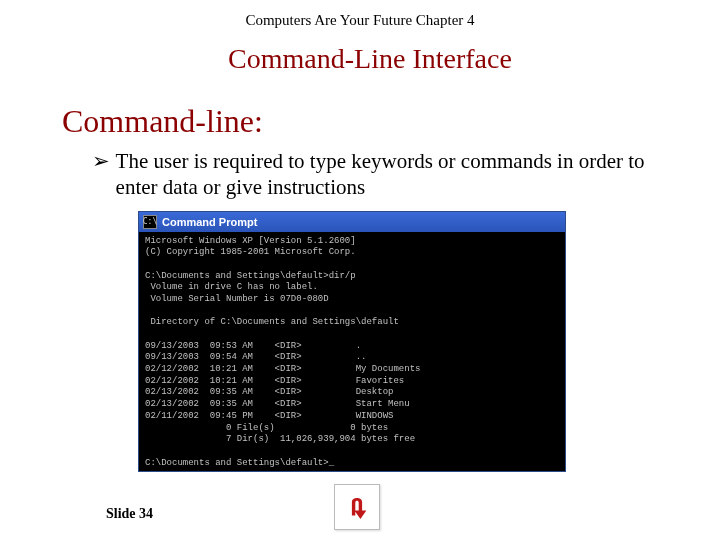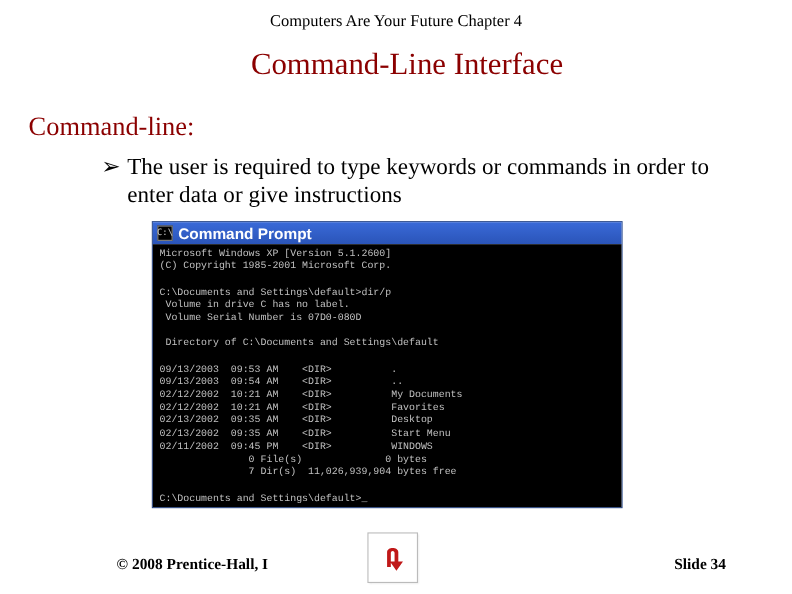--- a/index.html
+++ b/index.html
@@ -20,23 +20,23 @@
   }
   .slide-title {
     text-align: center;
     font-size: 28px;
     color: #8b0000;
     padding-top: 14px;
     font-weight: normal;
     margin-left: 20px;
   }
   .section-heading {
-    font-size: 24px;
+    font-size: 32px;
     color: #8b0000;
-    padding: 28px 0 0 26px;
+    padding: 28px 0 0 62px;
     font-weight: normal;
   }
   .bullet-list {
     padding: 8px 56px 0 92px;
   }
   .bullet-item {
     display: flex;
     font-size: 21px;
     color: #000;
     line-height: 1.25;
@@ -66,21 +66,21 @@
     display: flex;
     align-items: center;
     justify-content: center;
     color: #ccc;
     font-size: 8px;
     font-family: monospace;
   }
   .cmd-title {
     color: #fff;
     font-family: Tahoma, sans-serif;
-    font-size: 14px;
+    font-size: 11px;
     font-weight: bold;
   }
   .cmd-body {
     background: #000;
     color: #c0c0c0;
     font-family: "Courier New", monospace;
     font-size: 9px;
     line-height: 1.3;
     padding: 4px 6px;
     height: 239px;
@@ -159,15 +159,14 @@
 C:\Documents and Settings\default&gt;_</div>
 </div>
 
 <div class="u-badge">
   <svg viewBox="0 0 40 40">
     <path d="M14 30 L14 14 C14 8 26 8 26 14 L26 24 L31 24 L24 34 L17 24 L22 24 L22 15 C22 12 18 12 18 15 L18 30 Z" fill="#c01818"></path>
   </svg>
 </div>
 
 <div class="footer">
-  <span class="copyright">© 2008 Prentice-Hall, I</span>
   <span class="slide-number">Slide 34</span>
 </div>
 
 </body></html>

